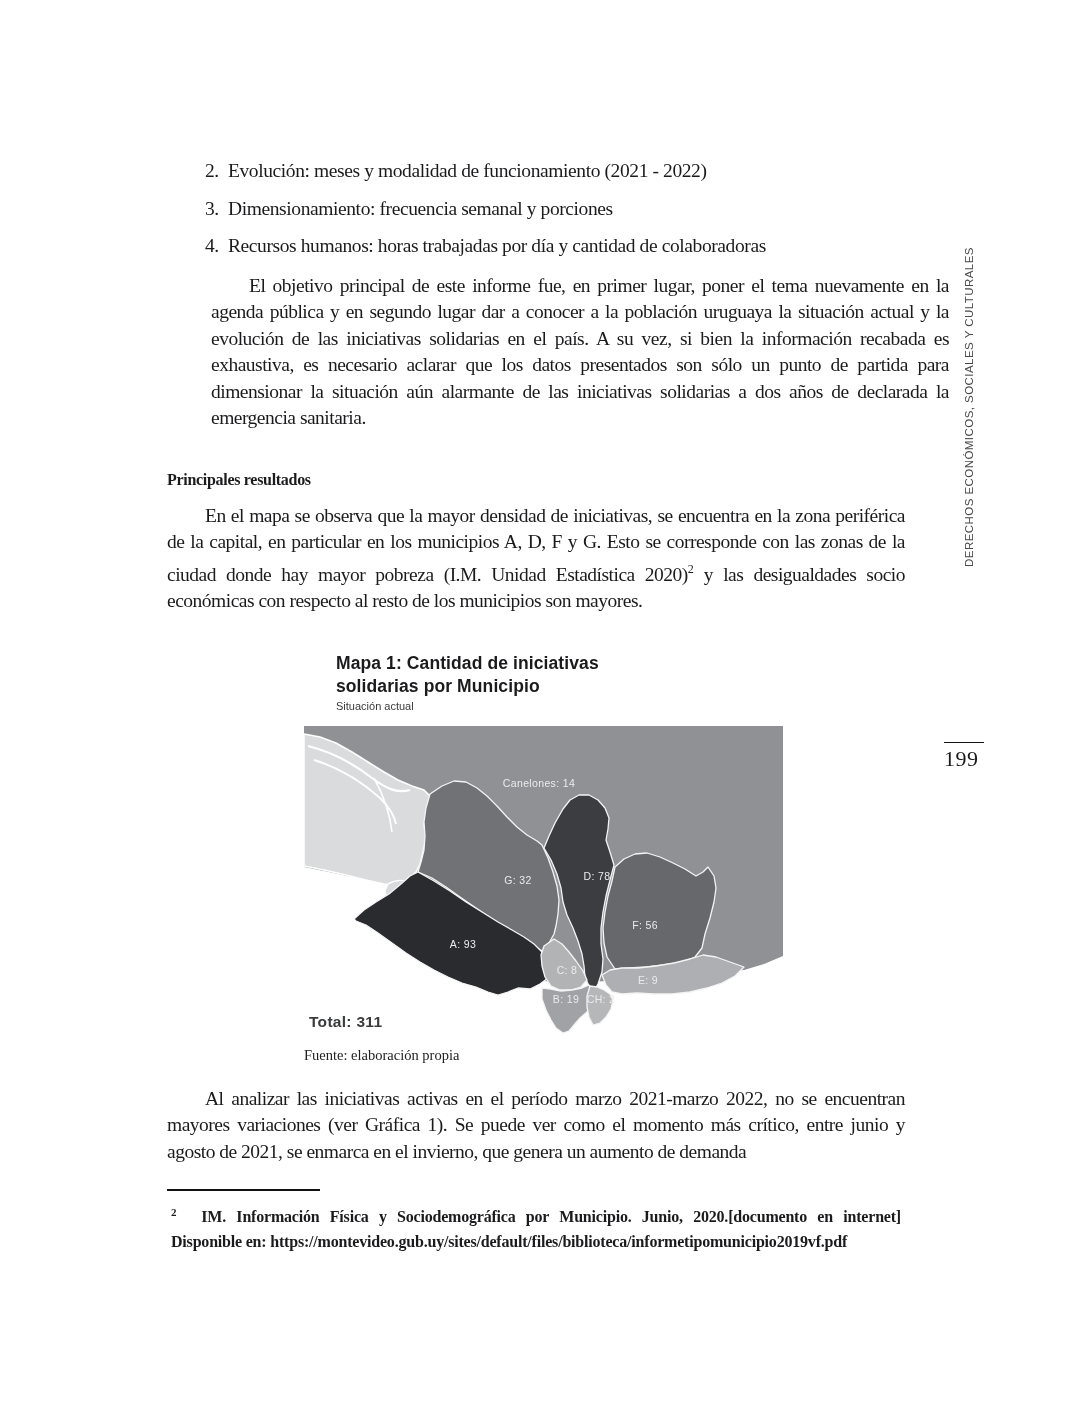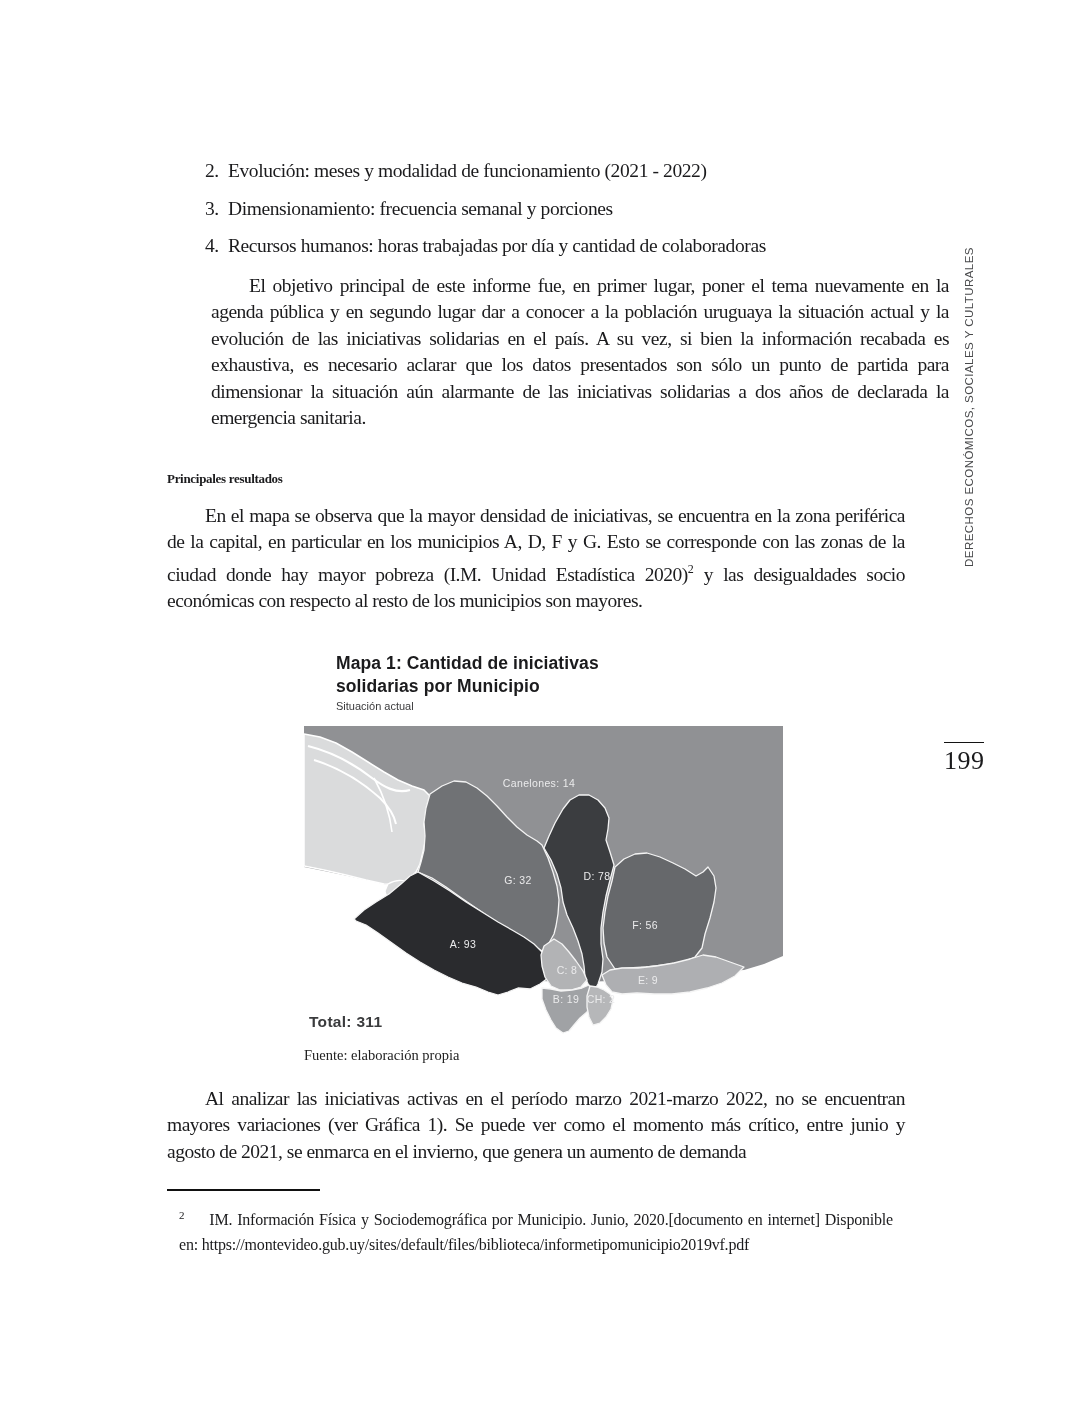--- a/index.html
+++ b/index.html
@@ -19,21 +19,21 @@
   .bodypara {
     position:absolute; left:0; width:100%;
     font-size:19.5px; line-height:26.4px; letter-spacing:-0.5px;
     text-align:justify; text-indent:38px; margin:0;
   }
   .p1 { top:273px;margin-left:44px; }
   .p2 { top:503px; }
   .p3 { top:1086px; }
   .section-heading {
     position:absolute; left:0; top:471px; margin:0;
-    font-size:13px; font-weight:bold; letter-spacing:-0.3px;
+    font-size:16px; font-weight:bold; letter-spacing:-0.3px;
   }
   sup.intext { font-size:12px; letter-spacing:0; }
 
   
   .map-figure { position:absolute; left:129px; top:644px; width:479px; margin:8px; }
   .map-title {
     font-family:"Liberation Sans", sans-serif; font-weight:bold;
     font-size:17.5px; line-height:23px; color:#1b1b1d;
     padding-left:32px; max-width:300px; letter-spacing:0.1px;
   }
@@ -43,35 +43,35 @@
   }
   .map-svg { display:block; margin-top:14px; }
   .map-source {
     font-size:14.5px; color:#222; text-align:left; margin-top:11px; margin-right:-18px;
   }
 
   
   .footnote { position:absolute; left:0; top:1189px; width:100%; }
   .footnote-rule { width:153px; border-top:2px solid #111; margin-bottom:9px; }
   .footnote-text {
-    margin:12px; font-size:16px; line-height:25px; letter-spacing:-0.2px; text-align:justify;
+    margin:4px; font-size:16px; line-height:25px; letter-spacing:-0.2px; text-align:justify;font-weight:bold;
   }
   .fn-marker { font-size:11px; vertical-align:super; margin-right:25px; }
 
   
   .side-label {
     position:absolute; right:90px; top:247px; height:320px; width:16px;
     writing-mode:vertical-rl; transform:rotate(180deg);
     font-family:"Liberation Sans", sans-serif; font-size:11.5px;
     letter-spacing:0.45px; color:#48494b; white-space:nowrap;
   }
   .page-number {
     position:absolute; left:944px; top:742px; width:40px;
     border-top:1.6px solid #131313; padding-top:3px;
-    font-size:26px; color:#1b1b1d; text-align:center; letter-spacing:0.5px;
+    font-size:22px; color:#1b1b1d; text-align:left; letter-spacing:0.5px;
   }
 
   .map-label { font-family:"Liberation Sans", sans-serif; font-size:10.5px; letter-spacing:0.35px; fill:#ebebec; }
   .map-total { font-family:"Liberation Sans", sans-serif; font-size:15.5px; font-weight:bold; fill:#3a3b3d; letter-spacing:0.3px; }
   .region { stroke:#f4f4f4; stroke-width:1.3; stroke-linejoin:round; }
 </style>
 </head>
 <body>
 
 <div class="page">

